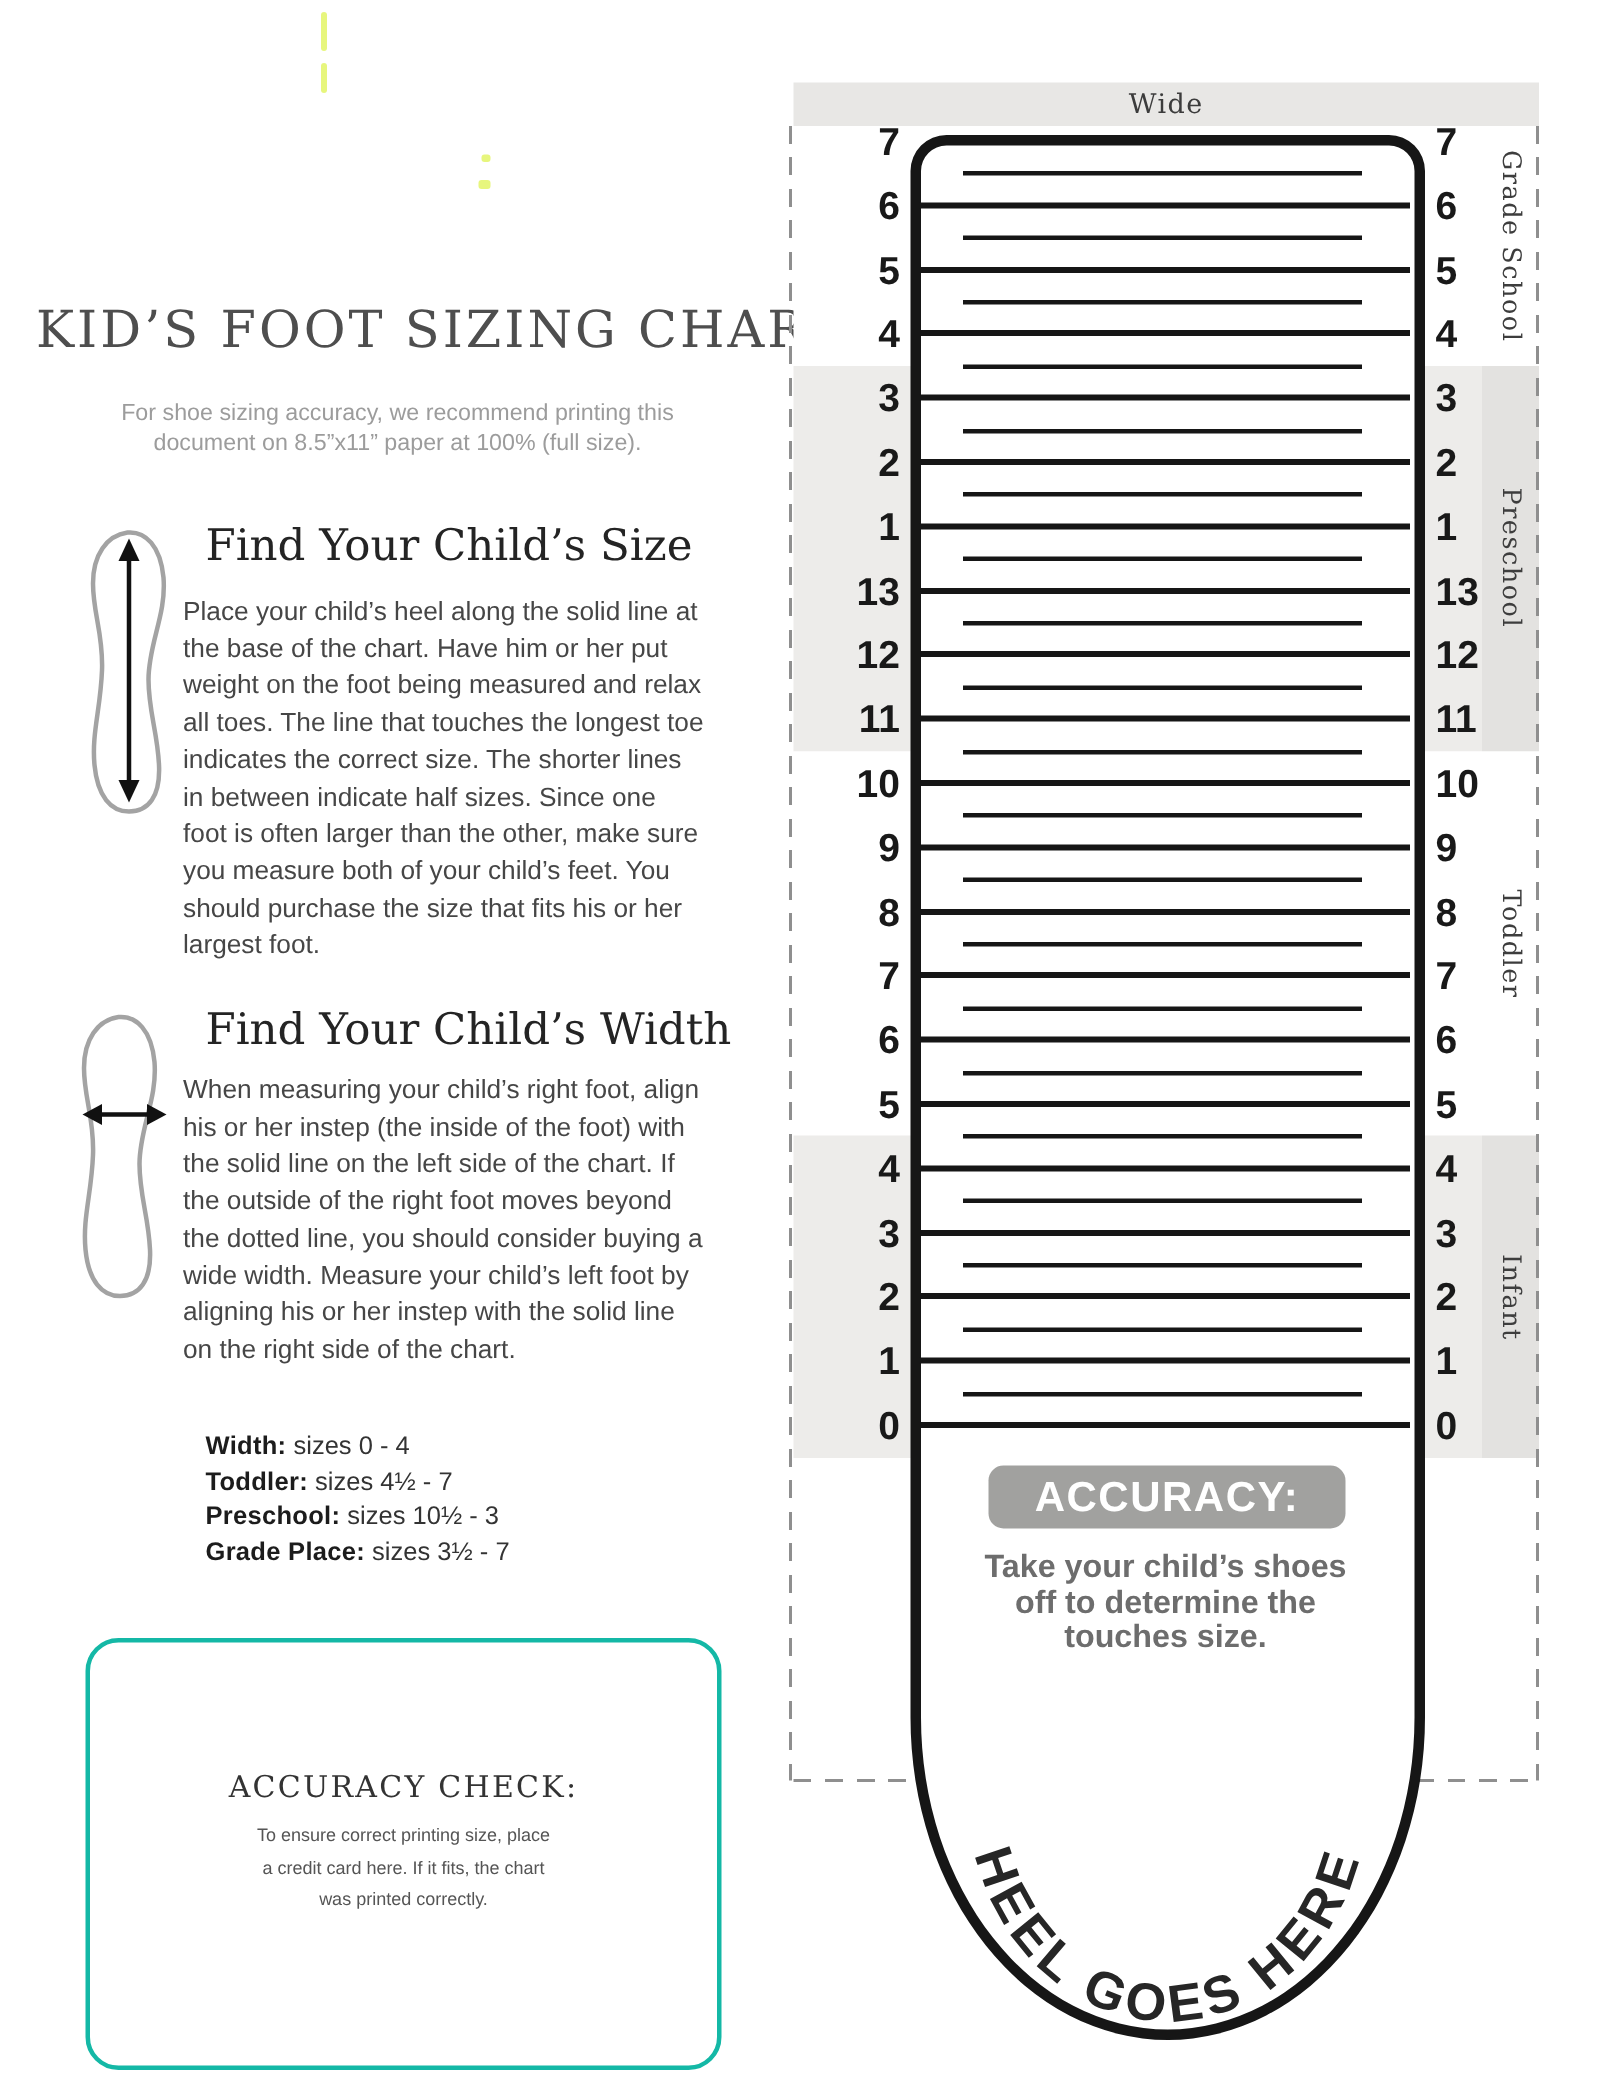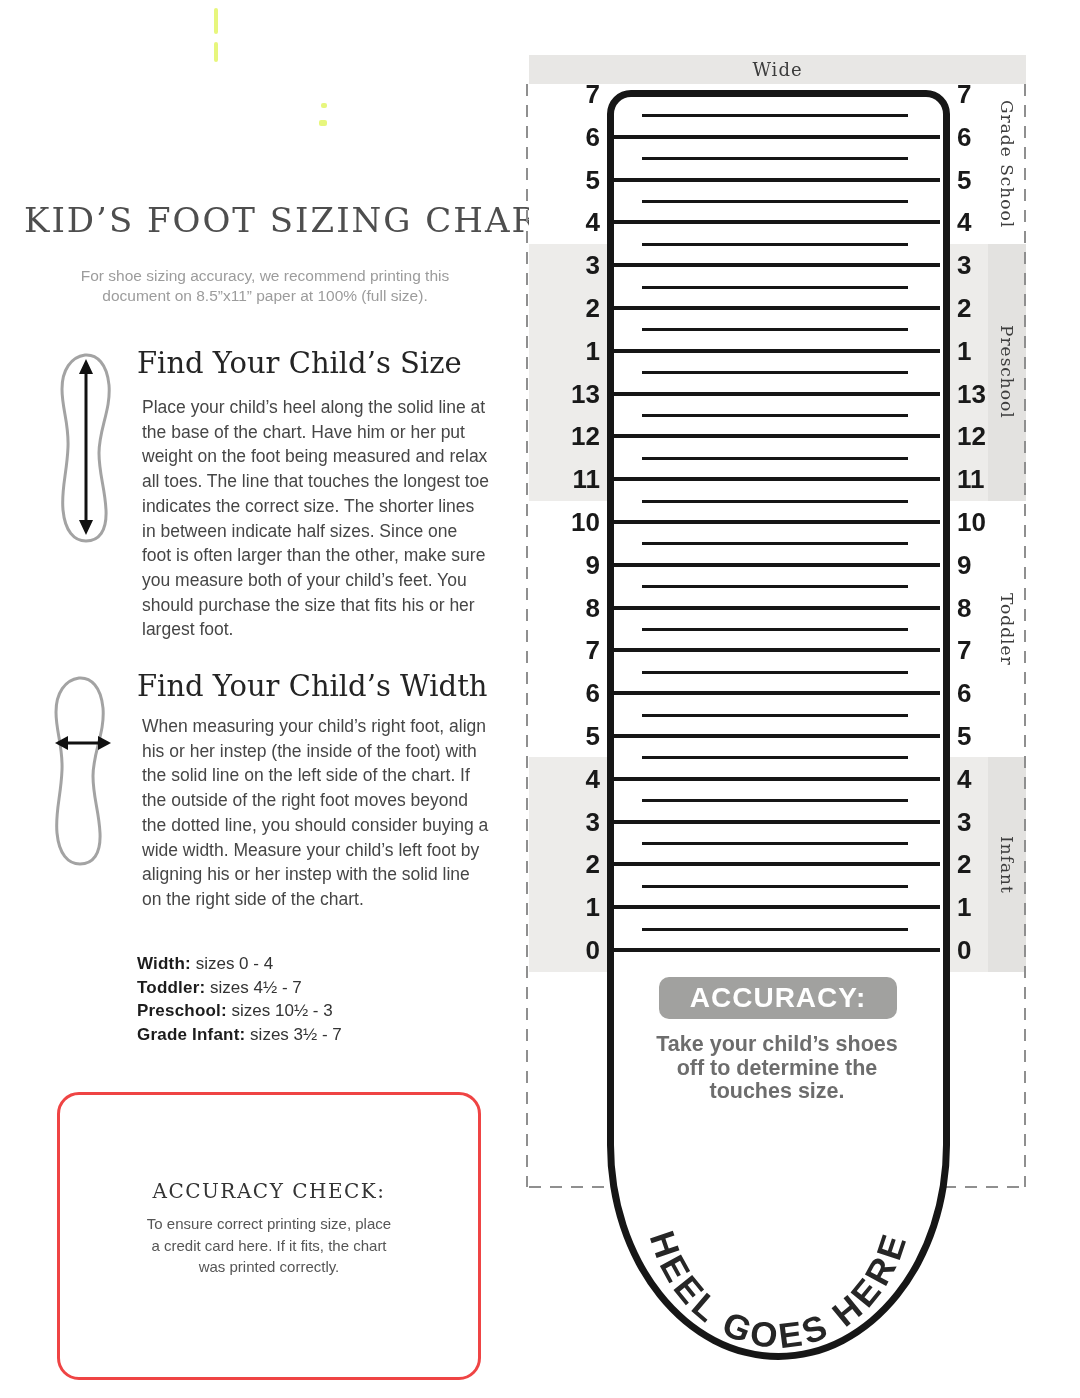--- a/index.html
+++ b/index.html
@@ -7,30 +7,30 @@
         font-family:"Liberation Sans",sans-serif;}
 
   
   .doc-title{position:absolute;left:24px;top:200px;width:492px;text-align:center;
     font-family:"DejaVu Serif","Liberation Serif",serif;font-weight:400;
     font-size:34px;letter-spacing:2px;color:#4e4e4e;white-space:nowrap;}
   .doc-subtitle{position:absolute;left:40px;top:266px;width:450px;text-align:center;
     font-size:15.5px;line-height:20px;color:var(--muted_text);}
   .sec-heading{position:absolute;left:137px;font-family:"DejaVu Serif","Liberation Serif",serif;
     font-size:29px;color:#242424;}
-  .sec-body{position:absolute;left:142px;width:348px;font-size:17.5px;line-height:24.7px;
+  .sec-body{position:absolute;left:122px;width:348px;font-size:17.5px;line-height:24.7px;
     color:var(--body_text);}
   .foot-icon{position:absolute;}
   .size-ranges{position:absolute;left:137px;top:952px;font-size:17px;line-height:23.7px;color:#333;}
   .size-ranges b{color:#1c1c1c;letter-spacing:.2px;}
   .accuracy-box{position:absolute;left:57px;top:1092px;width:424px;height:288px;box-sizing:border-box;
-    border:3px solid #ef4444;border-radius:22px;text-align:center;}
+    border:3px solid #14b8a6;border-radius:22px;text-align:center;}
   .accuracy-title{margin-top:84px;font-family:"DejaVu Serif","Liberation Serif",serif;
     font-size:20px;letter-spacing:1.5px;color:#333;}
-  .accuracy-text{margin-top:10px;font-size:15px;line-height:21.5px;color:#555;}
+  .accuracy-text{margin-top:10px;font-size:12px;line-height:21.5px;color:#555;}
   .hl-mark{position:absolute;background:var(--highlight_yellow);border-radius:2px;opacity:.85;}
 
   
   .wide-band{position:absolute;left:529px;top:55px;width:497px;height:29px;background:var(--wide_band);
     display:flex;align-items:center;justify-content:center;
     font-family:"DejaVu Serif","Liberation Serif",serif;font-size:18px;color:#3c3c3c;letter-spacing:1px;}
   .band{position:absolute;}
   .band.lft{left:529px;width:79px;}
   .band.rnum{left:948px;width:40px;}
   .band.strip{left:988px;width:38px;display:flex;align-items:center;justify-content:center;}
@@ -96,21 +96,21 @@
     <polygon points="63,70 50,63 50,77" fill="#111"></polygon>
   </svg>
 
   <div class="sec-heading" style="top:669px;">Find Your Child’s Width</div>
   <div class="sec-body" style="top:714px;">When measuring your child’s right foot, align his or her instep (the inside of the foot) with the solid line on the left side of the chart. If the outside of the right foot moves beyond the dotted line, you should consider buying a wide width. Measure your child’s left foot by aligning his or her instep with the solid line on the right side of the chart.</div>
 
   <div class="size-ranges">
       <div><b>Width:</b><span> sizes 0 - 4</span></div>
       <div><b>Toddler:</b><span> sizes 4½ - 7</span></div>
       <div><b>Preschool:</b><span> sizes 10½ - 3</span></div>
-      <div><b>Grade Infant:</b><span> sizes 3½ - 7</span></div>
+      <div><b>Grade Place:</b><span> sizes 3½ - 7</span></div>
     </div>
 
   <div class="accuracy-box">
     <div class="accuracy-title">ACCURACY CHECK:</div>
     <div class="accuracy-text">
         <div>To ensure correct printing size, place</div>
         <div>a credit card here. If it fits, the chart</div>
         <div>was printed correctly.</div>
       </div>
   </div>

